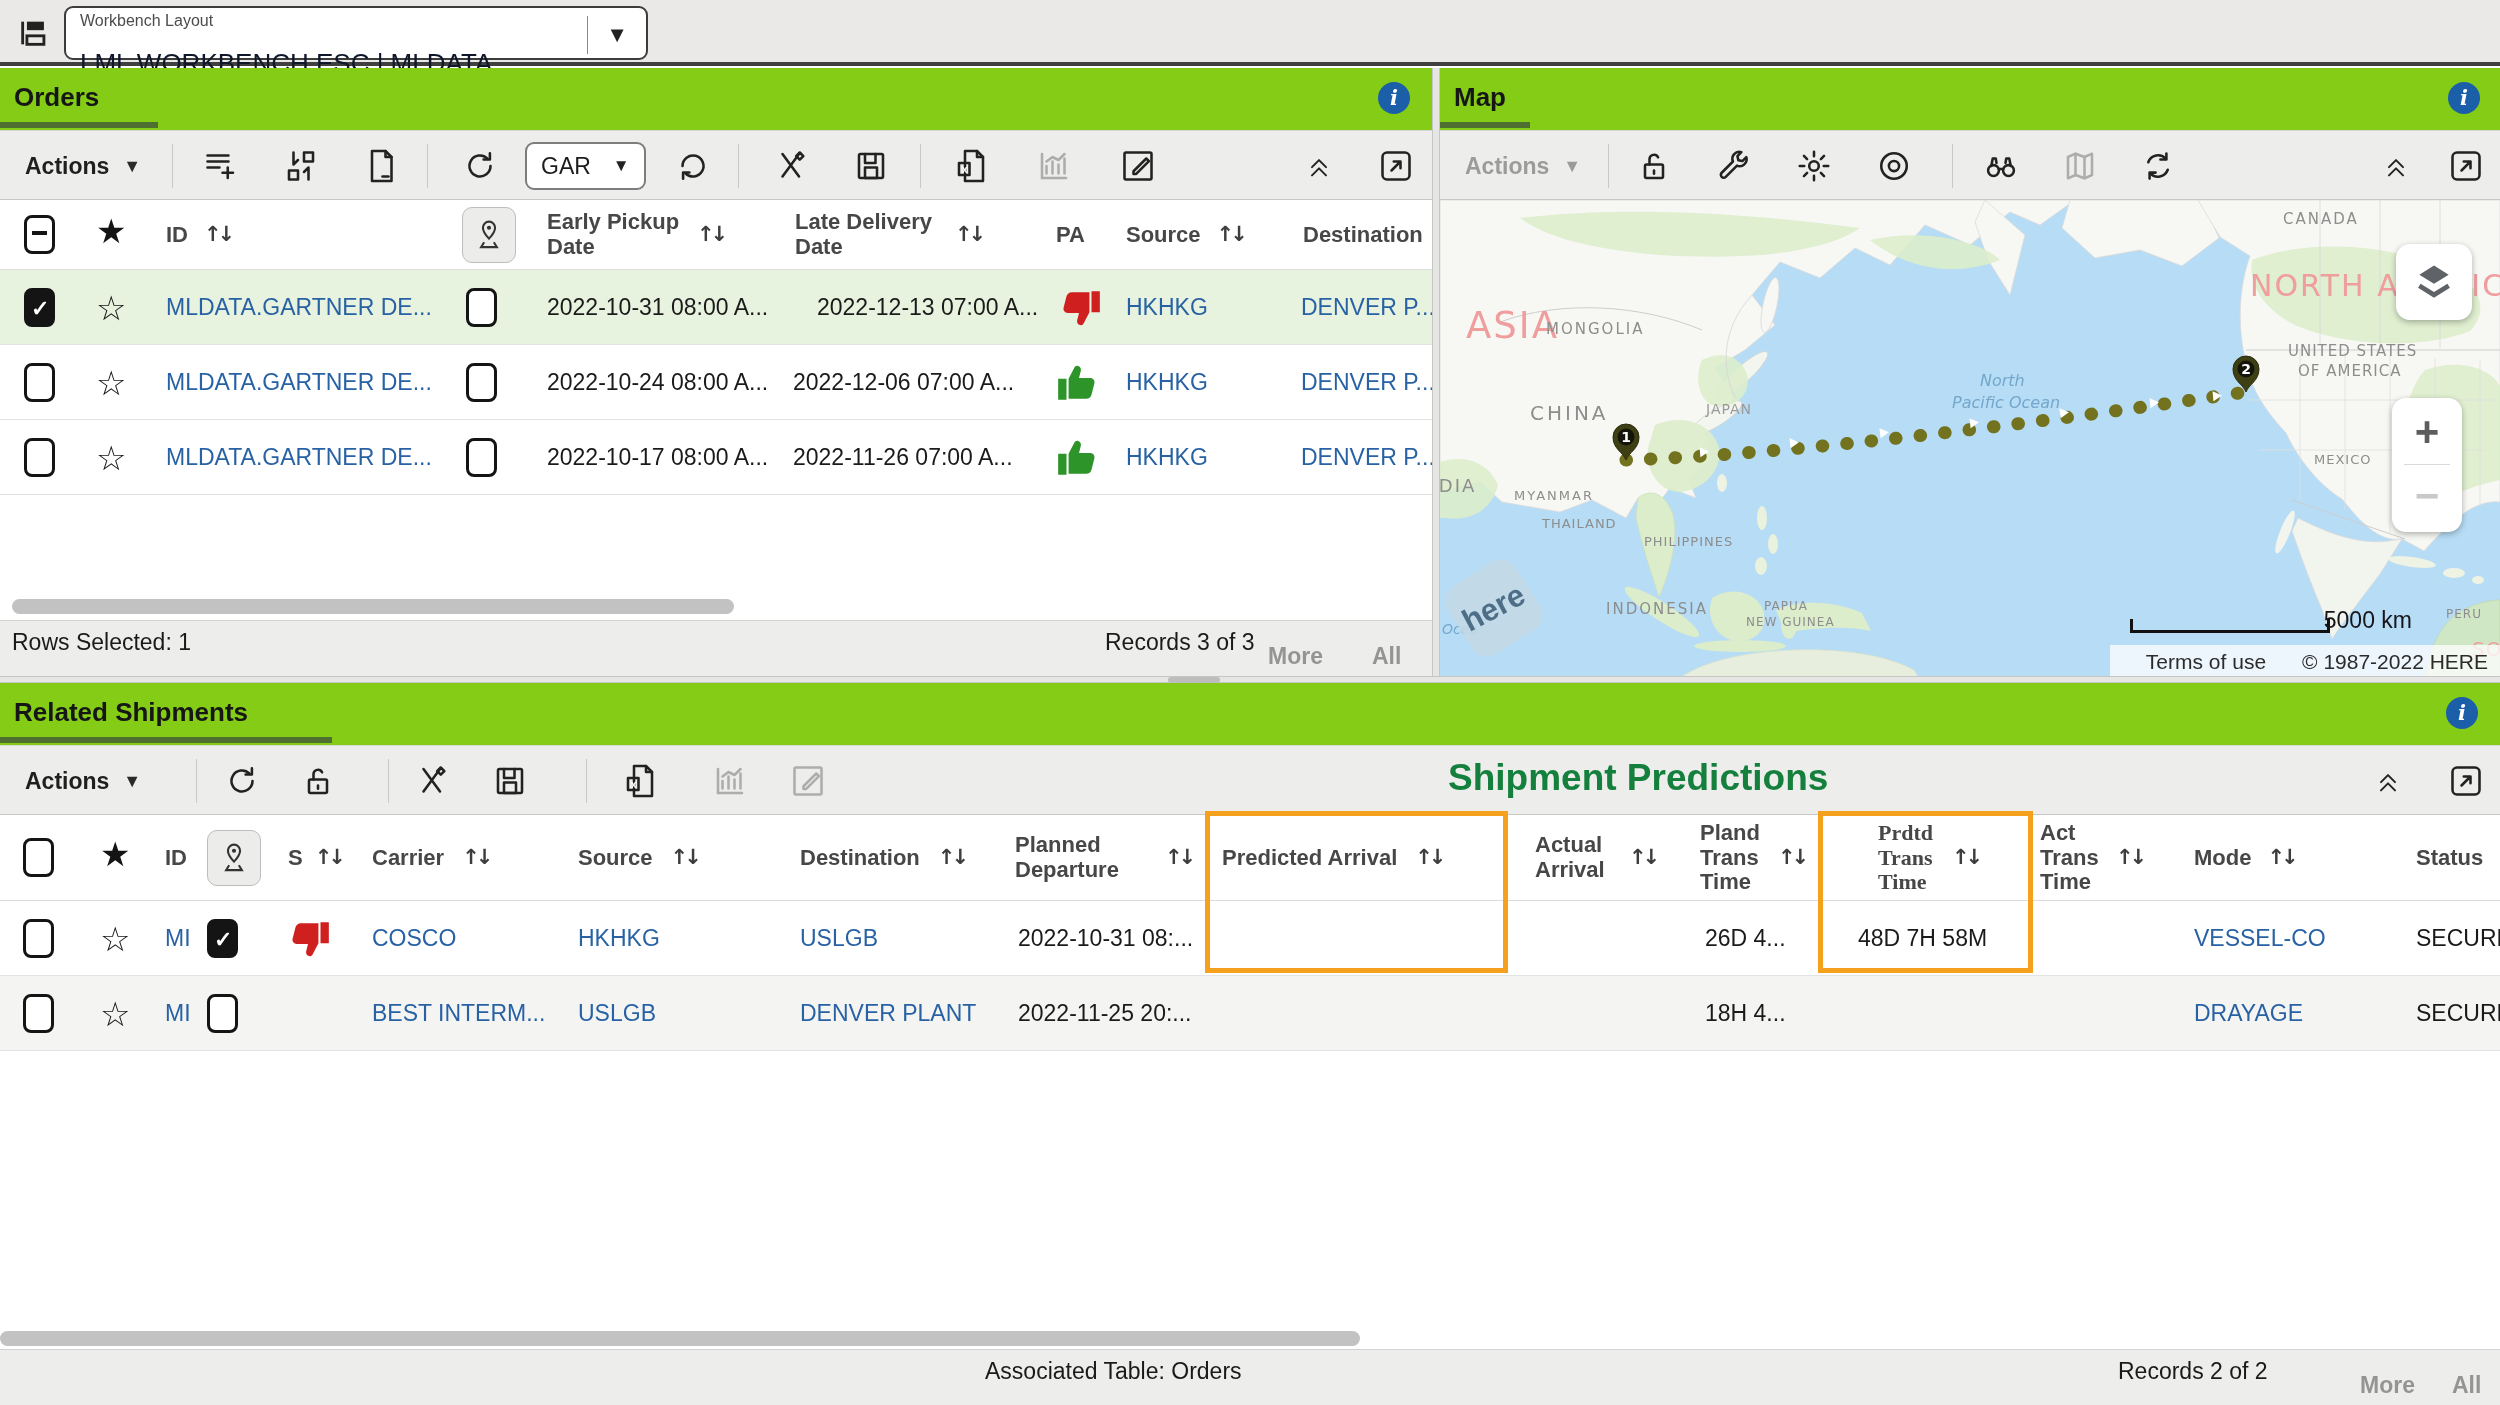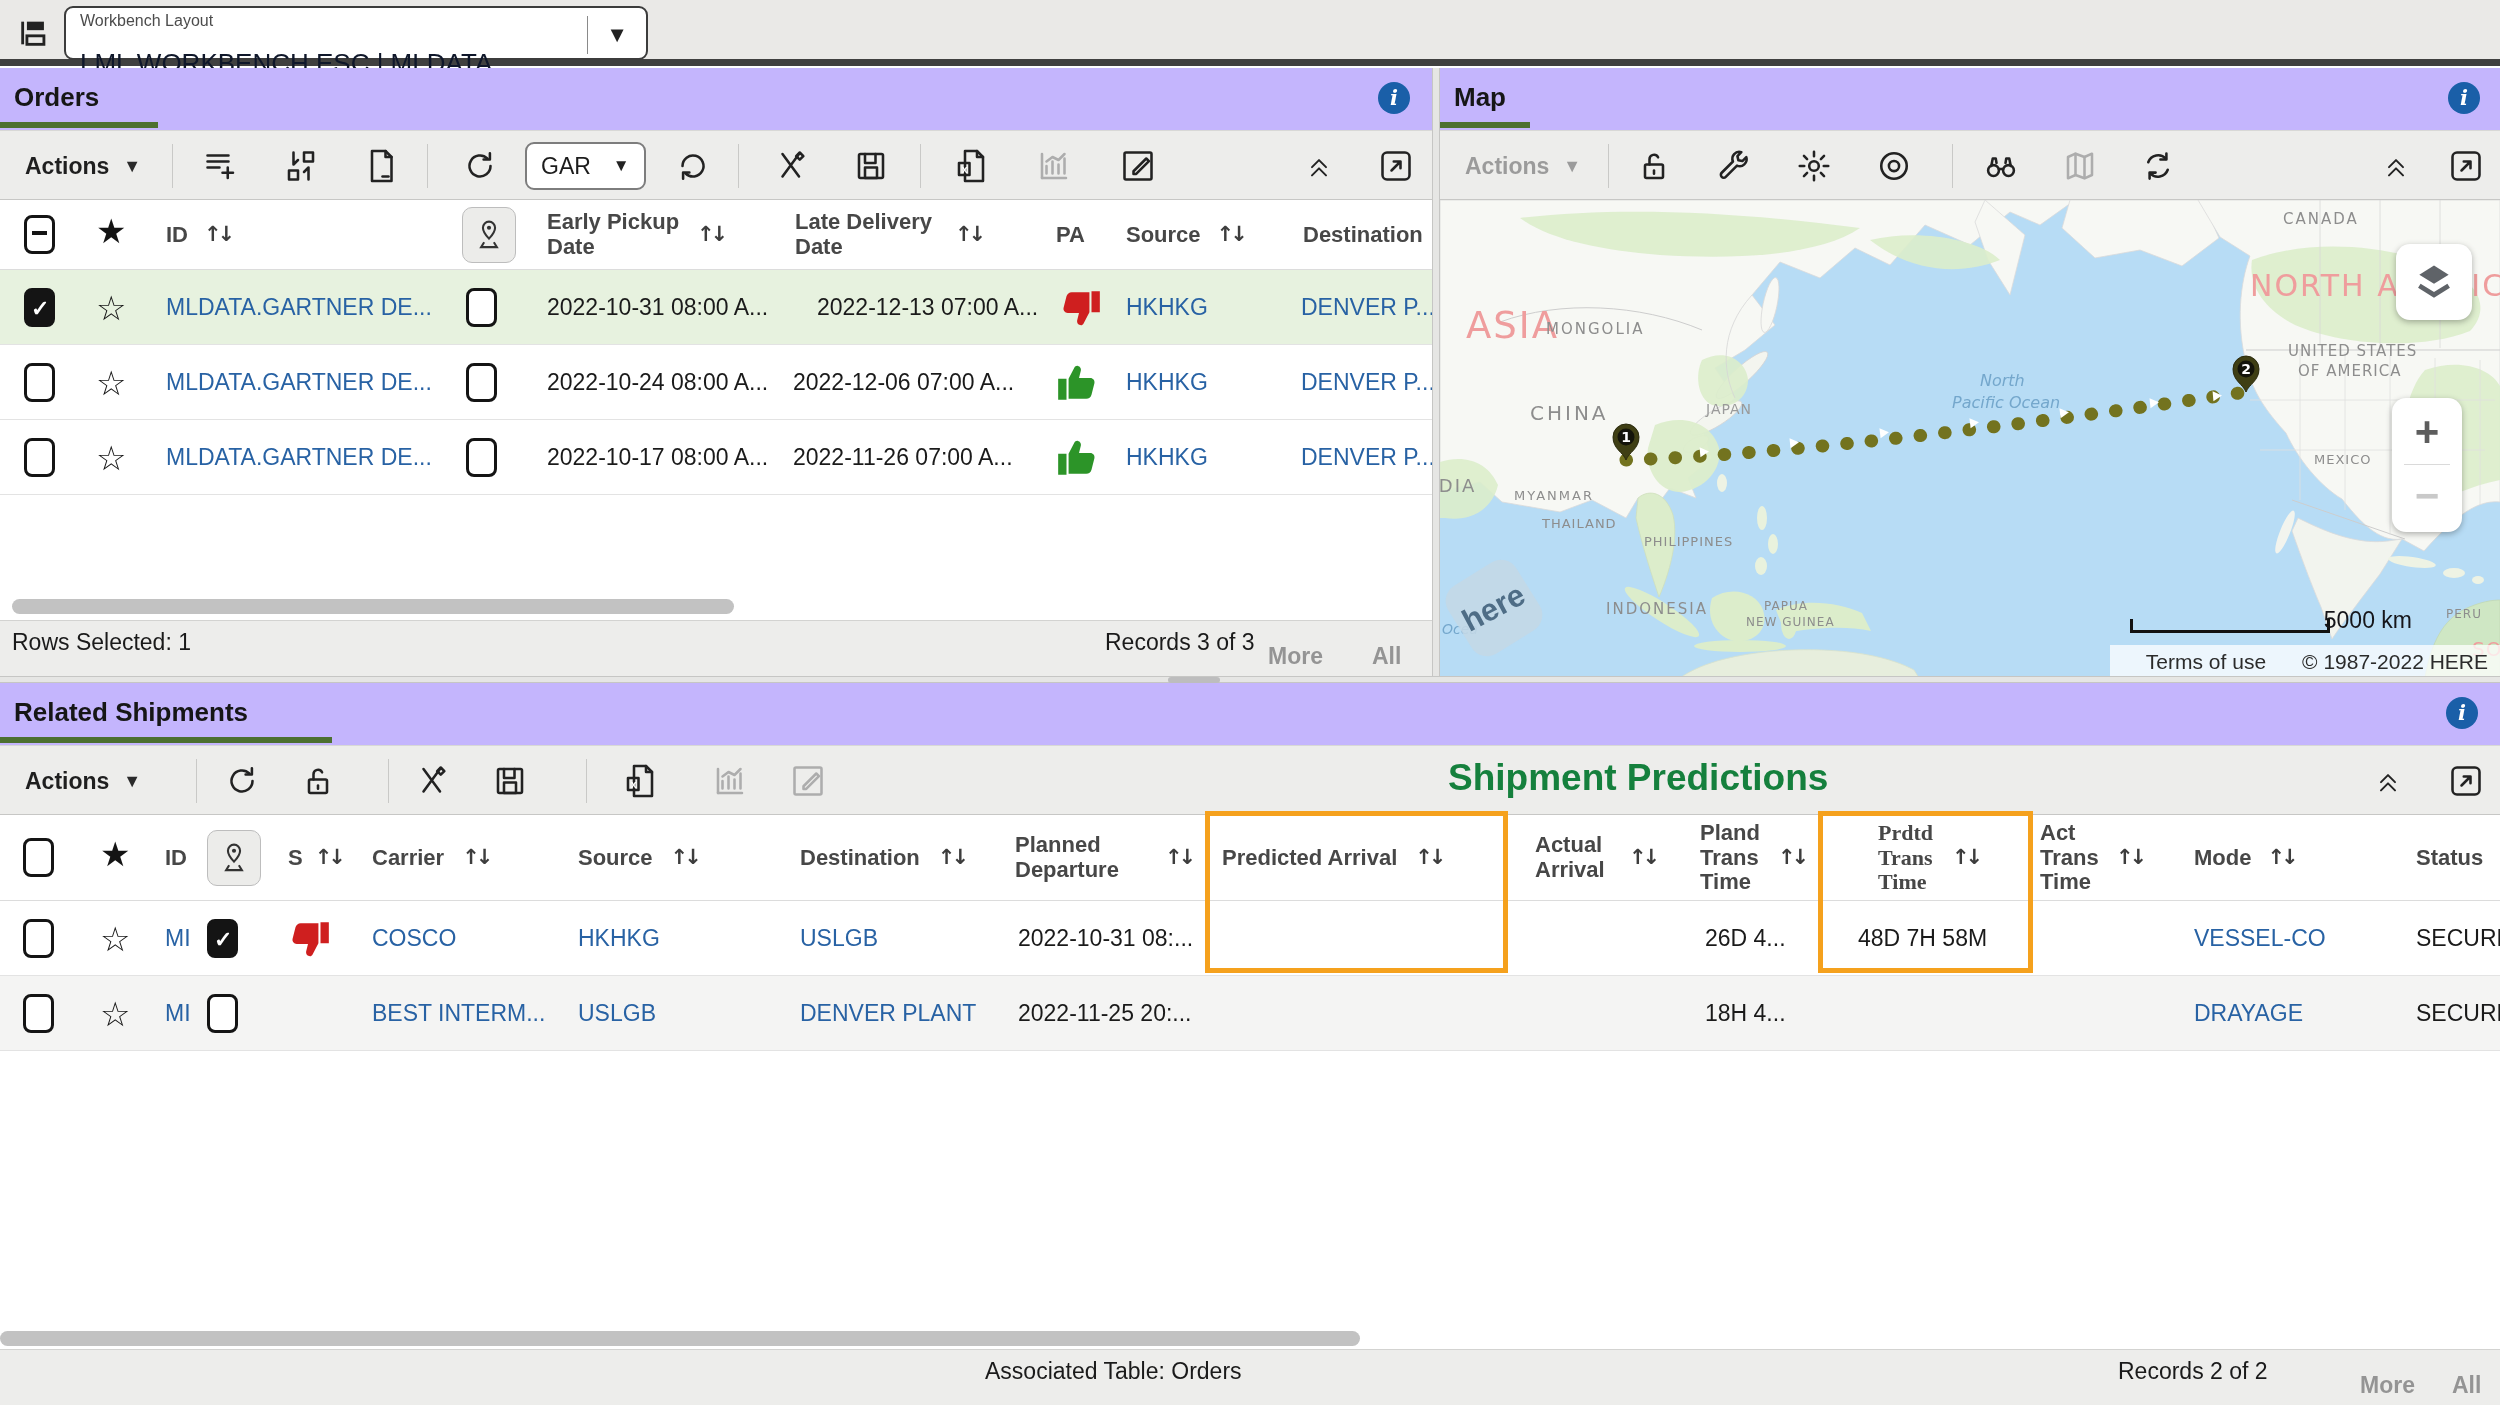--- a/index.html
+++ b/index.html
@@ -1,29 +1,29 @@
 <!DOCTYPE html>
 <html><head>
 <meta charset="utf-8">
 <style>
   * { margin:0; padding:0; box-sizing:border-box; }
   body { font-family:"Liberation Sans", sans-serif; background:#fff; }
   #app { position:relative; width:2500px; height:1405px; overflow:hidden; background:#fff; }
   .abs { position:absolute; }
 
   
-  #topbar { position:absolute; left:0; top:0; width:2500px; height:66px; background:#eae9e7; border-bottom:7px solid #404040;text-align:right; }
+  #topbar { position:absolute; left:0; top:0; width:2500px; height:66px; background:#eae9e7; border-bottom:4px solid #404040;text-align:right; }
   #wb-combo { position:absolute; left:64px; top:6px; width:584px; height:54px; background:#fff; border:2px solid #3c3c3c; border-radius:9px; }
   #wb-combo .lbl { position:absolute; left:14px; top:4px; font-size:16px; color:#4c4c4c; }
   #wb-combo .val { position:absolute; left:14px; top:40px; font-size:26px; color:#0f172a; white-space:nowrap; }
   #wb-combo .sep { position:absolute; right:58px; top:8px; width:1px; height:38px; background:#8a8a8a; }
   #wb-combo .car { position:absolute; right:18px; top:14px; font-size:22px; color:#222; }
 
   
-  .panel-head { position:absolute; left:0; top:0; right:0; height:62px; background:#c4b5fd; }
+  .panel-head { position:absolute; left:0; top:0; right:0; height:62px; background:#84cc16; }
   .panel-title { position:absolute; left:14px; top:14px; font-size:26px; font-weight:700; color:#161616; }
   .green-underline { position:absolute; left:0; top:54px; height:6px; background:#4d7030; }
   .info-dot { position:absolute; width:32px; height:32px; border-radius:50%; background:#1a5fa8; color:#fff; text-align:center; line-height:32px; font-size:21px; font-weight:700; font-family:"DejaVu Serif", serif; font-style:italic; }
   .toolbar { position:absolute; left:0; right:0; height:70px; background:#ededeb; border-top:1px solid #d8d8d6; border-bottom:1px solid #c7c7c5; }
   .tb-item { position:absolute; top:0; height:70px; display:flex; align-items:center; }
   .tb-label { font-size:23px; font-weight:700; color:#1f1f1f; }
   .tb-label.dis { color:#9b9b9b; }
   .tb-caret { font-size:18px; color:#2a2a2a; margin-left:14px; }
   .tb-caret.dis { color:#9b9b9b; }
   .tb-div { position:absolute; top:13px; width:1px; height:44px; background:#c9c9c7; }

